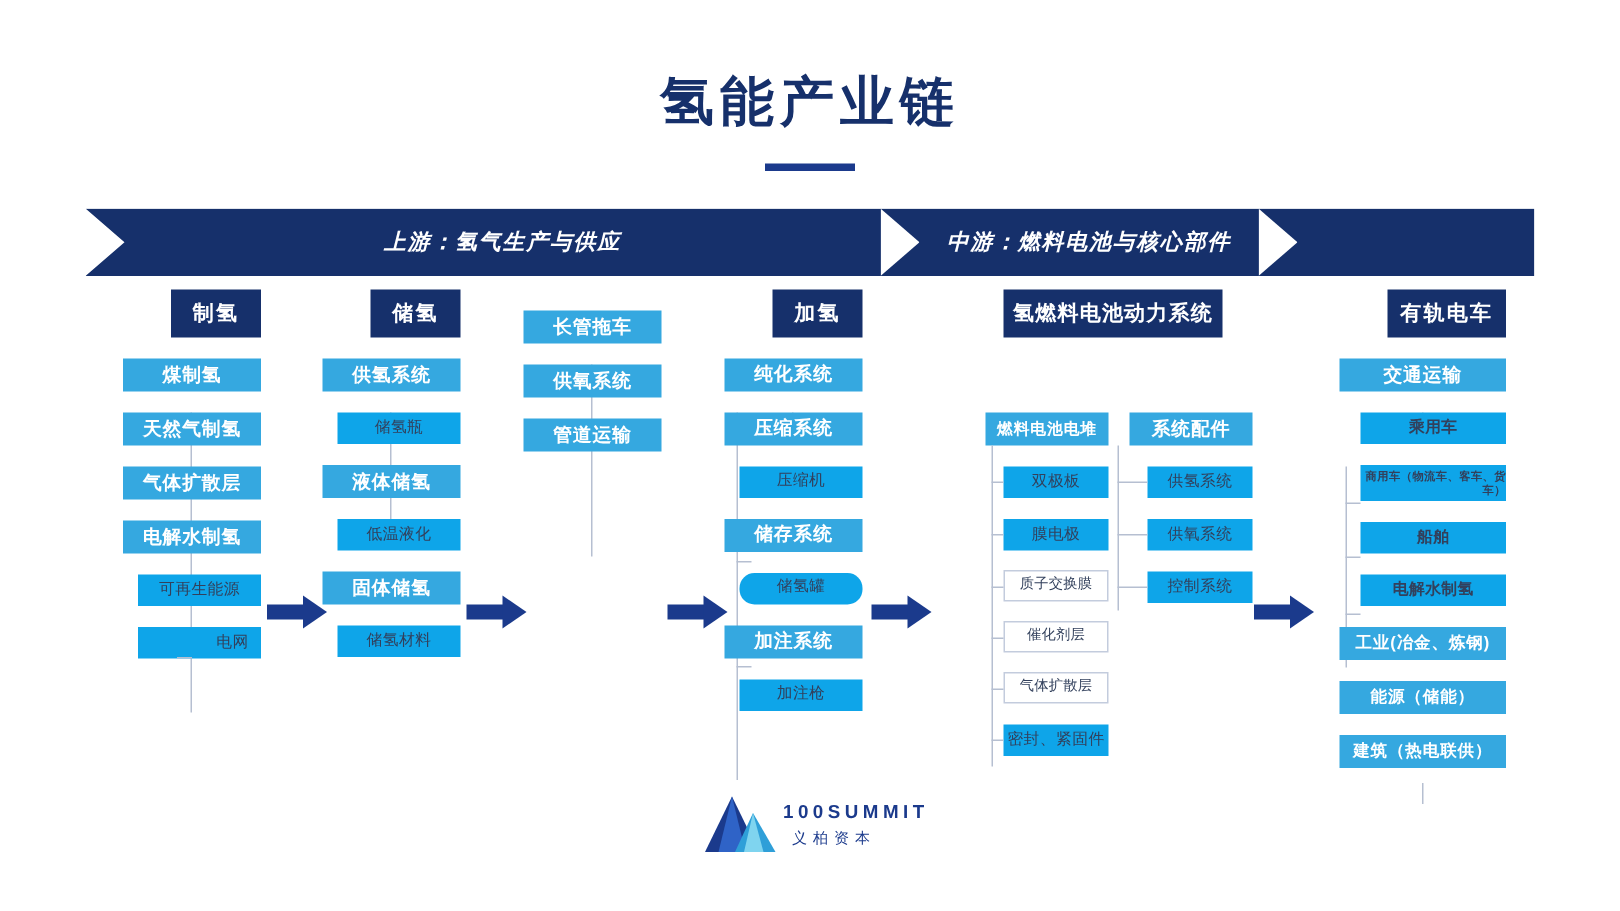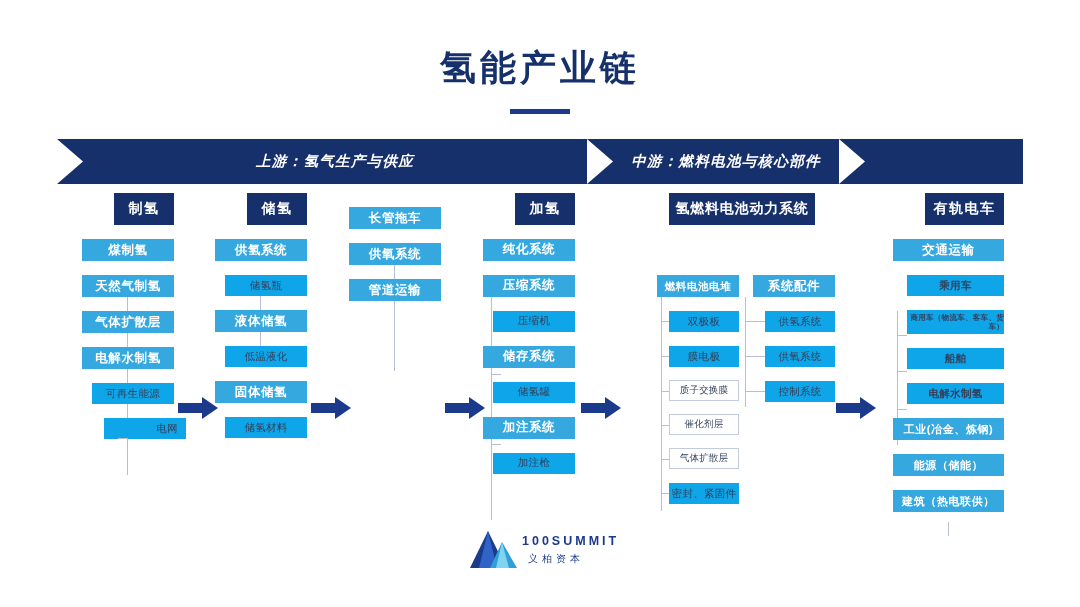--- a/index.html
+++ b/index.html
@@ -171,21 +171,21 @@
 
     <div class="col col-c1">
       <div class="head">制氢</div>
       <div class="stack">
         <div class="trunk" style="left:45px; top:36px; height:200px;"></div>
         <div class="node n-l2">煤制氢</div>
         <div class="node n-l2">天然气制氢</div>
         <div class="node n-l2">气体扩散层</div>
         <div class="node n-l2">电解水制氢</div>
         <div class="node n-l3" style="margin-left:10px; width:82px;">可再生能源</div>
-        <div class="node n-l3" style="margin-left:22px; width:82px;padding-left:44px;">电网</div>
+        <div class="node n-l3" style="margin-left:10px; width:82px;padding-left:44px;">电网</div>
         <div class="stub" style="left:36px; top:199px; width:10px;"></div>
       </div>
     </div>
 
     <div class="col col-c2">
       <div class="head">储氢</div>
       <div class="stack">
         <div class="trunk" style="left:45px; top:36px; height:82px;"></div>
         <div class="node n-l2">供氢系统</div>
         <div class="node n-l3" style="margin-left:10px; width:82px;">储氢瓶</div>
@@ -207,21 +207,21 @@
 
     <div class="col col-c4">
       <div class="head">加氢</div>
       <div class="stack">
         <div class="trunk" style="left:8px; top:36px; height:245px;"></div>
         <div class="trunk" style="left:45px; top:36px; height:14px;"></div>
         <div class="node n-l2">纯化系统</div>
         <div class="node n-l2">压缩系统</div>
         <div class="node n-l3" style="margin-left:10px; width:82px;">压缩机</div>
         <div class="node n-l2">储存系统</div>
-        <div class="node n-l3" style="margin-left:10px; width:82px;">储氢罐</div>
+        <div class="node n-l3" style="margin-left:10px; width:82px;border-radius:10px;">储氢罐</div>
         <div class="node n-l2">加注系统</div>
         <div class="node n-l3" style="margin-left:10px; width:82px;">加注枪</div>
         <div class="stub" style="left:8px; top:135px; width:10px;"></div>
         <div class="stub" style="left:8px; top:205px; width:10px;"></div>
       </div>
     </div>
 
     <div class="col col-c5">
       <div class="head wide">氢燃料电池动力系统</div>
       <div class="mid-wrap">

